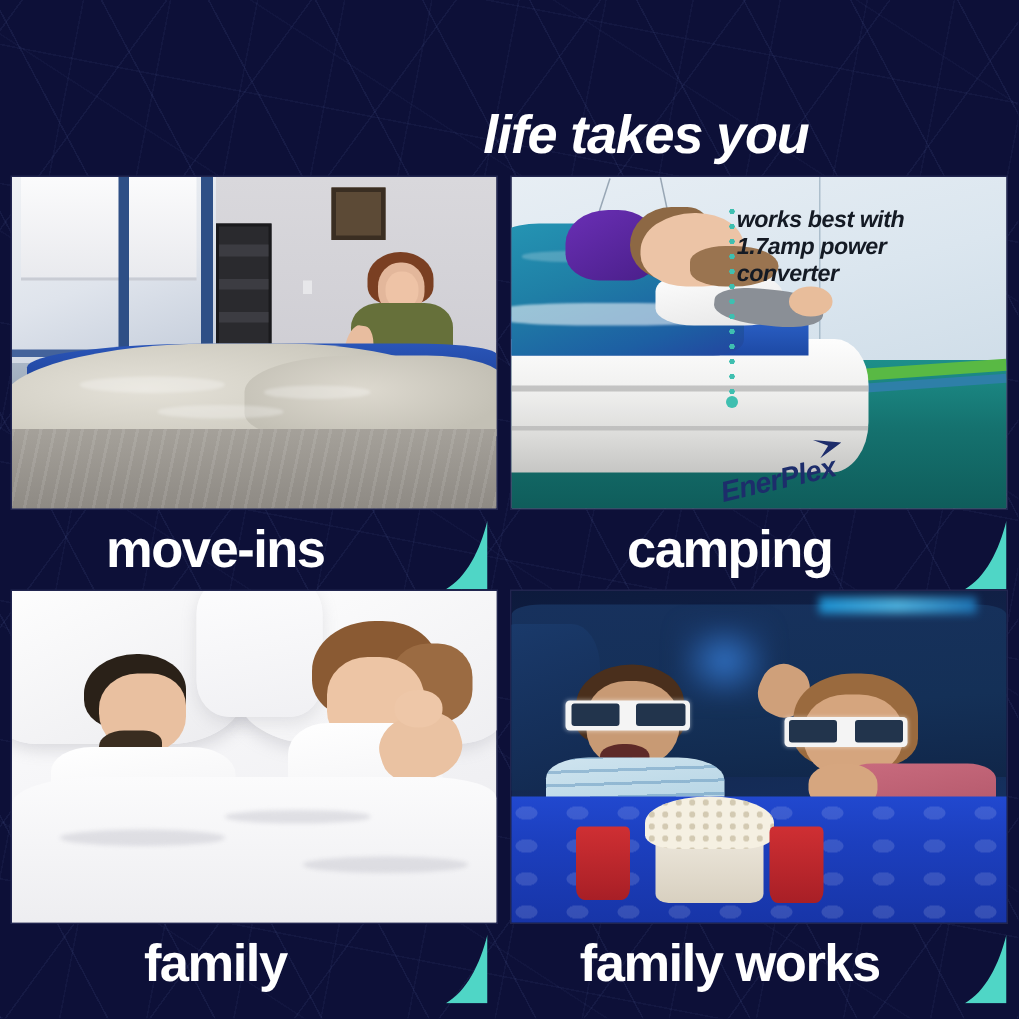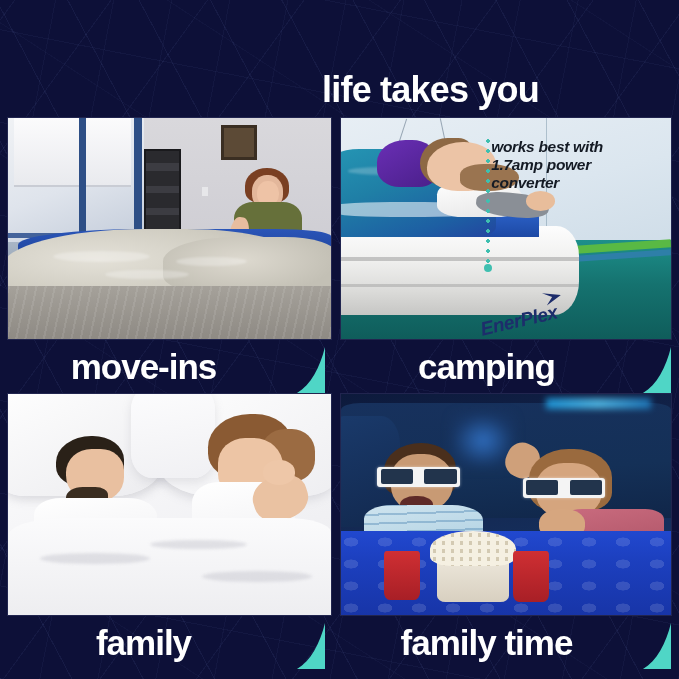--- a/index.html
+++ b/index.html
@@ -44,21 +44,21 @@
     display:inline-block; vertical-align:baseline;
     color:#4fd6c6; font-size:61px; font-weight:bold;
     letter-spacing:-1.5px;
     transform:scaleX(1.06);
     transform-origin:left center;
     margin-left:9px;
   }
   .hl-line2{
     position:absolute; right:140px; top:72px;
     color:#ffffff; font-size:36px; font-weight:bold;
-    letter-spacing:-.8px; white-space:nowrap; line-height:1;
+    letter-spacing:-.8px; white-space:nowrap; line-height:1;font-style:italic;
   }
 
   
   .tile{ position:absolute; }
   #tile-movein  { left:7px;   top:117px; width:325px; height:223px; }
   #tile-camping { left:340px; top:117px; width:332px; height:223px; }
   #tile-guests  { left:7px;   top:393px; width:325px; height:223px; }
   #tile-family  { left:340px; top:393px; width:332px; height:223px; }
 
   .photo{
@@ -482,21 +482,21 @@
   <div class="band" id="band-guests">
     <div class="band-label">family</div>
     <div class="band-accent">
       <svg viewBox="0 0 34 46">
           <path d="M34 0 L34 46 L6 46 C20 38 29 20 34 0 Z" fill="#4fd6c6"></path>
         </svg>
     </div>
   </div>
 
   <div class="band" id="band-family">
-    <div class="band-label">family time</div>
+    <div class="band-label">family works</div>
     <div class="band-accent">
       <svg viewBox="0 0 34 46">
           <path d="M34 0 L34 46 L6 46 C20 38 29 20 34 0 Z" fill="#4fd6c6"></path>
         </svg>
     </div>
   </div>
 
 </div>
 
 </body></html>

